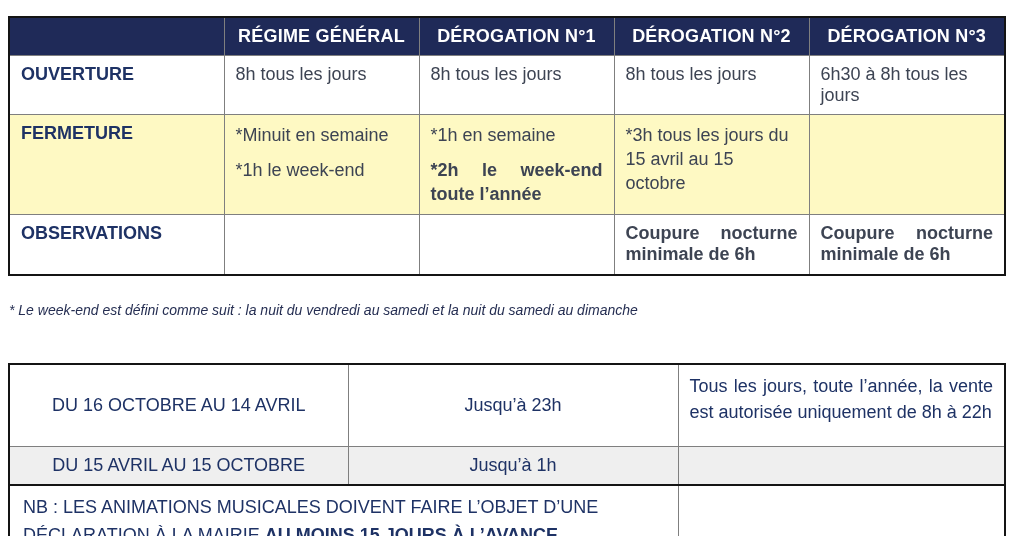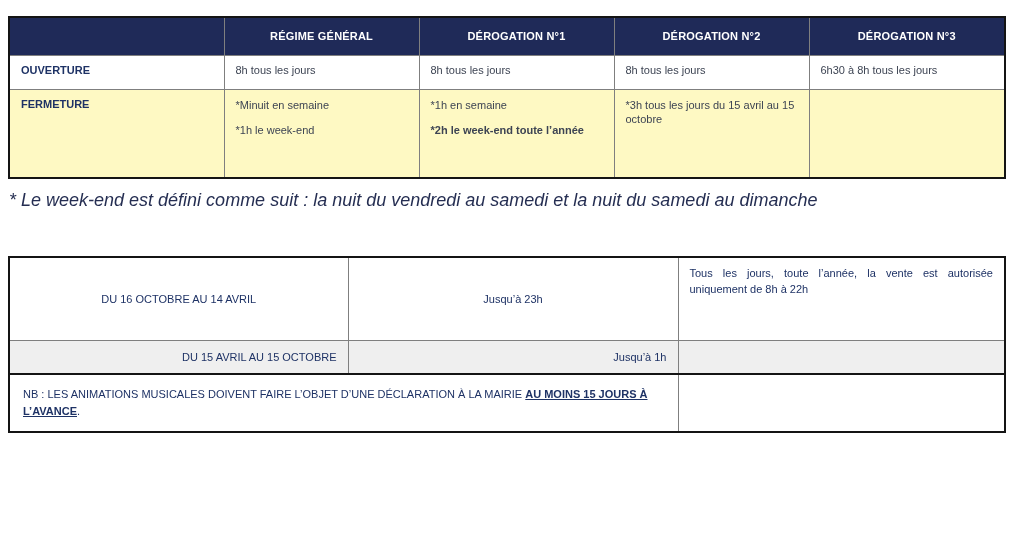--- a/index.html
+++ b/index.html
@@ -16,21 +16,21 @@
 
   table {
     border-collapse: collapse;
     table-layout: fixed;
     width: 996px;
     border: 2px solid #141414;
   }
   td, th {
     border: 1px solid #7f7f7f;
     padding: 8px 11px;
-    font-size: 11px;
+    font-size: 18px;
     vertical-align: top;
     overflow: hidden;
   }
 
   
   .hdr {
     background: #1f2a58;
     color: #ffffff;
     font-weight: bold;
     text-align: center;
@@ -46,36 +46,36 @@
     color: #1e3265;
   }
   .t1 .r-ouverture td { height: 34px; }
   .t1 .r-fermeture td { height: 89px; background: #fef9c3; }
   .t1 .r-observations td { height: 60px; }
   .t1 p { margin: 0 0 11px 0; line-height: 1.35; }
   .t1 p:last-child { margin-bottom: 0; }
   .just { text-align: justify; font-weight: bold; }
 
   .footnote {
-    margin: 11px 0 0 1px;
+    margin: 26px 0 0 1px;
     font-style: italic;
-    font-size: 18px;
+    font-size: 14px;
     color: #252e52;
   }
 
   
   .t2 { margin-top: 45px; }
   .t2 .hdr { height: 42px; }
   .t2 .cell-center {
     text-align: center;
     vertical-align: middle;
     color: #1e3265;
   }
   .t2 .r1 td { height: 83px; margin-left: 43px; }
-  .t2 .r2 td { height: 34px; background: #efefef; text-align: right; }
+  .t2 .r2 td { height: 34px; background: #efefef; }
   .t2 .r3 td { height: 58px; border-top: 2px solid #141414; }
   .t2 .vente-text {
     color: #1e3265;
     text-align: justify;
     line-height: 1.45;
     vertical-align: top;
   }
   .t2 .nb-cell {
     color: #1e3265;
     line-height: 1.55;
@@ -120,20 +120,27 @@
       </td>
       <td>
         <p>*1h en semaine</p>
         <p class="just">*2h le week-end toute l’année</p>
       </td>
       <td>
         <p>*3h tous les jours du 15 avril au 15 octobre</p>
       </td>
       <td></td>
     </tr>
+    <tr class="r-observations">
+      <td class="rowlabel">OBSERVATIONS</td>
+      <td></td>
+      <td></td>
+      <td class="just">Coupure nocturne minimale de 6h</td>
+      <td class="just">Coupure nocturne minimale de 6h</td>
+    </tr>
   </tbody>
     </table>
 
   <div class="footnote">* Le week-end est défini comme suit : la nuit du vendredi au samedi et la nuit du samedi au dimanche</div>
 
   <table class="t2">
     <colgroup>
       <col style="width:339px">
         <col style="width:330px">
         <col style="width:327px">

